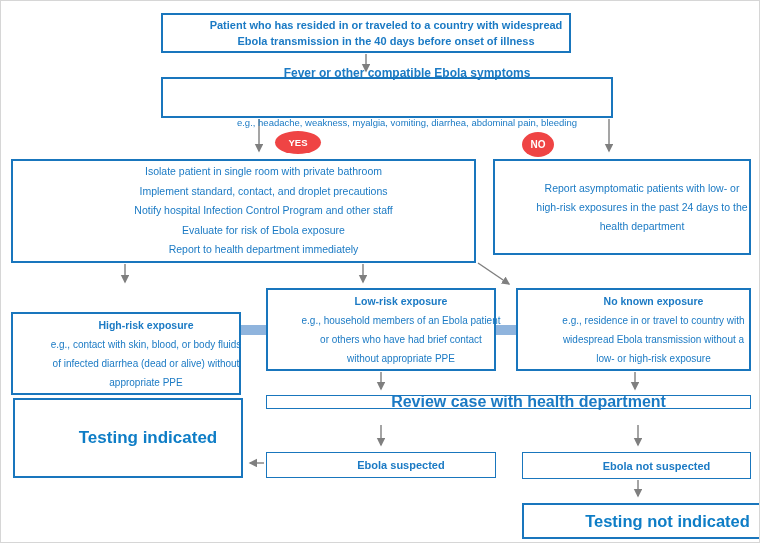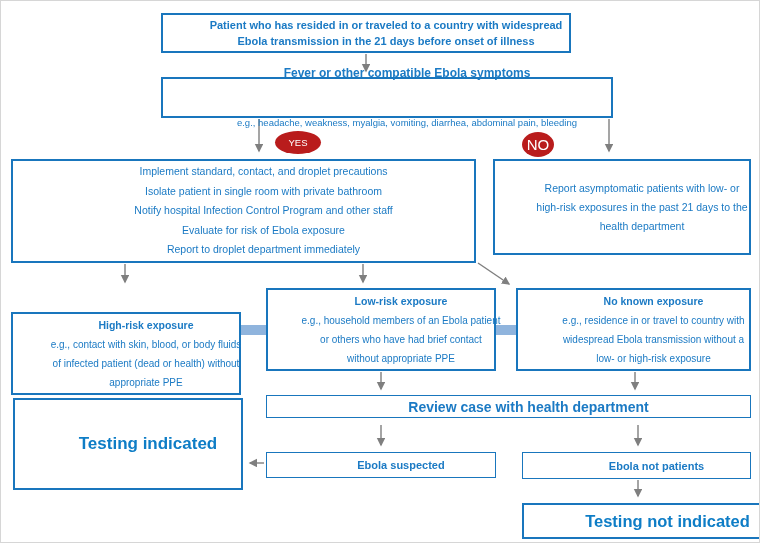--- a/index.html
+++ b/index.html
@@ -13,43 +13,43 @@
     position:absolute; box-sizing:border-box;
     border:2px solid #1976bd; background:#ffffff;
     display:flex; flex-direction:column; align-items:center; justify-content:center;
     text-align:center; color:#1b7ac4;padding-left:40px;
   }
   .box .line { white-space:nowrap; }
   .thin { border-width:1.5px; }
   .big-label { font-weight:bold; color:#0e7dc6; }
   .oval {
     position:absolute; box-sizing:border-box; border-radius:50%;
-    background:#b91c1c; color:#ffffff; font-weight:normal;
+    background:#ef4444; color:#ffffff; font-weight:bold;
     display:flex; align-items:center; justify-content:center;
   }
   .bar { position:absolute; background:#8fb4dd; }
   .connectors { position:absolute; left:0; top:0; pointer-events:none; }
 
   
   #travel   { left:160px; top:12px;  width:410px; height:40px; font-size:11px;  font-weight:bold; line-height:16px; }
   #symptoms { left:160px; top:76px;  width:452px; height:41px; }
   #symptoms .title    { font-weight:bold; font-size:12px; line-height:16px; }
   #symptoms .subtitle { font-size:9.5px; line-height:14px;margin-top:35px; }
   #yes { left:274px; top:130px; width:46px; height:23px; font-size:9.5px; }
-  #no  { left:521px; top:131px; width:32px; height:25px; font-size:15px; }
+  #no  { left:521px; top:131px; width:32px; height:25px; font-size:10px; }
   #isolate { left:10px;  top:158px; width:465px; height:104px; font-size:10.5px; line-height:19.5px; }
   #report  { left:492px; top:158px; width:258px; height:96px; font-size:10.5px; line-height:19px; }
   #high    { left:10px;  top:287px; width:230px; height:83px; font-size:10px; line-height:19px;margin-top:24px; }
   #low     { left:265px; top:287px; width:230px; height:83px; font-size:10px; line-height:19px; }
   #noknown { left:515px; top:287px; width:235px; height:83px; font-size:10px; line-height:19px; }
   #high .title, #low .title, #noknown .title { font-weight:bold; font-size:10.5px; }
   #bar1 { left:240px; top:324px; width:25px; height:10px; }
   #bar2 { left:495px; top:324px; width:20px; height:10px; }
-  #testind    { left:12px;  top:397px; width:230px; height:92px; font-size:17px; }
-  #review     { left:265px; top:394px; width:485px; height:23px; font-size:14px; font-weight:bold; }
+  #testind    { left:12px;  top:397px; width:230px; height:80px; font-size:17px; }
+  #review     { left:265px; top:394px; width:485px; height:14px; font-size:16px; font-weight:bold; }
   #suspected  { left:265px; top:451px; width:230px; height:26px; font-size:11px; font-weight:bold; }
   #notsusp    { left:521px; top:451px; width:229px; height:27px; font-size:11px; font-weight:bold; }
   #testnotind { left:521px; top:502px; width:251px; height:36px; font-size:16.5px; }
 </style>
 </head>
 <body>
 
 <div class="canvas">
 
   <svg class="connectors" width="760" height="543">
@@ -70,49 +70,49 @@
       <line x1="634" y1="371" x2="634" y2="388" marker-end="url(#ah)"></line>
       <line x1="380" y1="424" x2="380" y2="444" marker-end="url(#ah)"></line>
       <line x1="637" y1="424" x2="637" y2="444" marker-end="url(#ah)"></line>
       <line x1="263" y1="462" x2="249" y2="462" marker-end="url(#ah)"></line>
       <line x1="637" y1="479" x2="637" y2="495" marker-end="url(#ah)"></line>
     </g>
   </svg>
 
   <div id="travel" class="box">
     <div class="line">Patient who has resided in or traveled to a country with widespread</div>
-    <div class="line">Ebola transmission in the 21 days before onset of illness</div>
+    <div class="line">Ebola transmission in the 40 days before onset of illness</div>
   </div>
 
   <div id="symptoms" class="box">
     <div class="title line">Fever or other compatible Ebola symptoms</div>
     <div class="subtitle line">e.g., headache, weakness, myalgia, vomiting, diarrhea, abdominal pain, bleeding</div>
   </div>
 
   <div id="yes" class="oval">YES</div>
   <div id="no" class="oval">NO</div>
 
   <div id="isolate" class="box">
+    <div class="line">Isolate patient in single room with private bathroom</div>
     <div class="line">Implement standard, contact, and droplet precautions</div>
-    <div class="line">Isolate patient in single room with private bathroom</div>
     <div class="line">Notify hospital Infection Control Program and other staff</div>
     <div class="line">Evaluate for risk of Ebola exposure</div>
-    <div class="line">Report to droplet department immediately</div>
+    <div class="line">Report to health department immediately</div>
   </div>
 
   <div id="report" class="box">
     <div class="line">Report asymptomatic patients with low- or</div>
-    <div class="line">high-risk exposures in the past 21 days to the</div>
+    <div class="line">high-risk exposures in the past 24 days to the</div>
     <div class="line">health department</div>
   </div>
 
   <div id="high" class="box">
     <div class="title line">High-risk exposure</div>
     <div class="line">e.g., contact with skin, blood, or body fluids</div>
-    <div class="line">of infected patient (dead or health) without</div>
+    <div class="line">of infected diarrhea (dead or alive) without</div>
     <div class="line">appropriate PPE</div>
   </div>
 
   <div id="noknown" class="box">
     <div class="title line">No known exposure</div>
     <div class="line">e.g., residence in or travel to country with</div>
     <div class="line">widespread Ebola transmission without a</div>
     <div class="line">low- or high-risk exposure</div>
   </div>
 
@@ -125,17 +125,17 @@
 
   <div id="bar1" class="bar"></div>
   <div id="bar2" class="bar"></div>
 
   <div id="testind" class="box big-label">Testing indicated</div>
 
   <div id="review" class="box thin">Review case with health department</div>
 
   <div id="suspected" class="box thin">Ebola suspected</div>
 
-  <div id="notsusp" class="box thin">Ebola not patients</div>
+  <div id="notsusp" class="box thin">Ebola not suspected</div>
 
   <div id="testnotind" class="box big-label">Testing not indicated</div>
 
 </div>
 
 </body></html>

